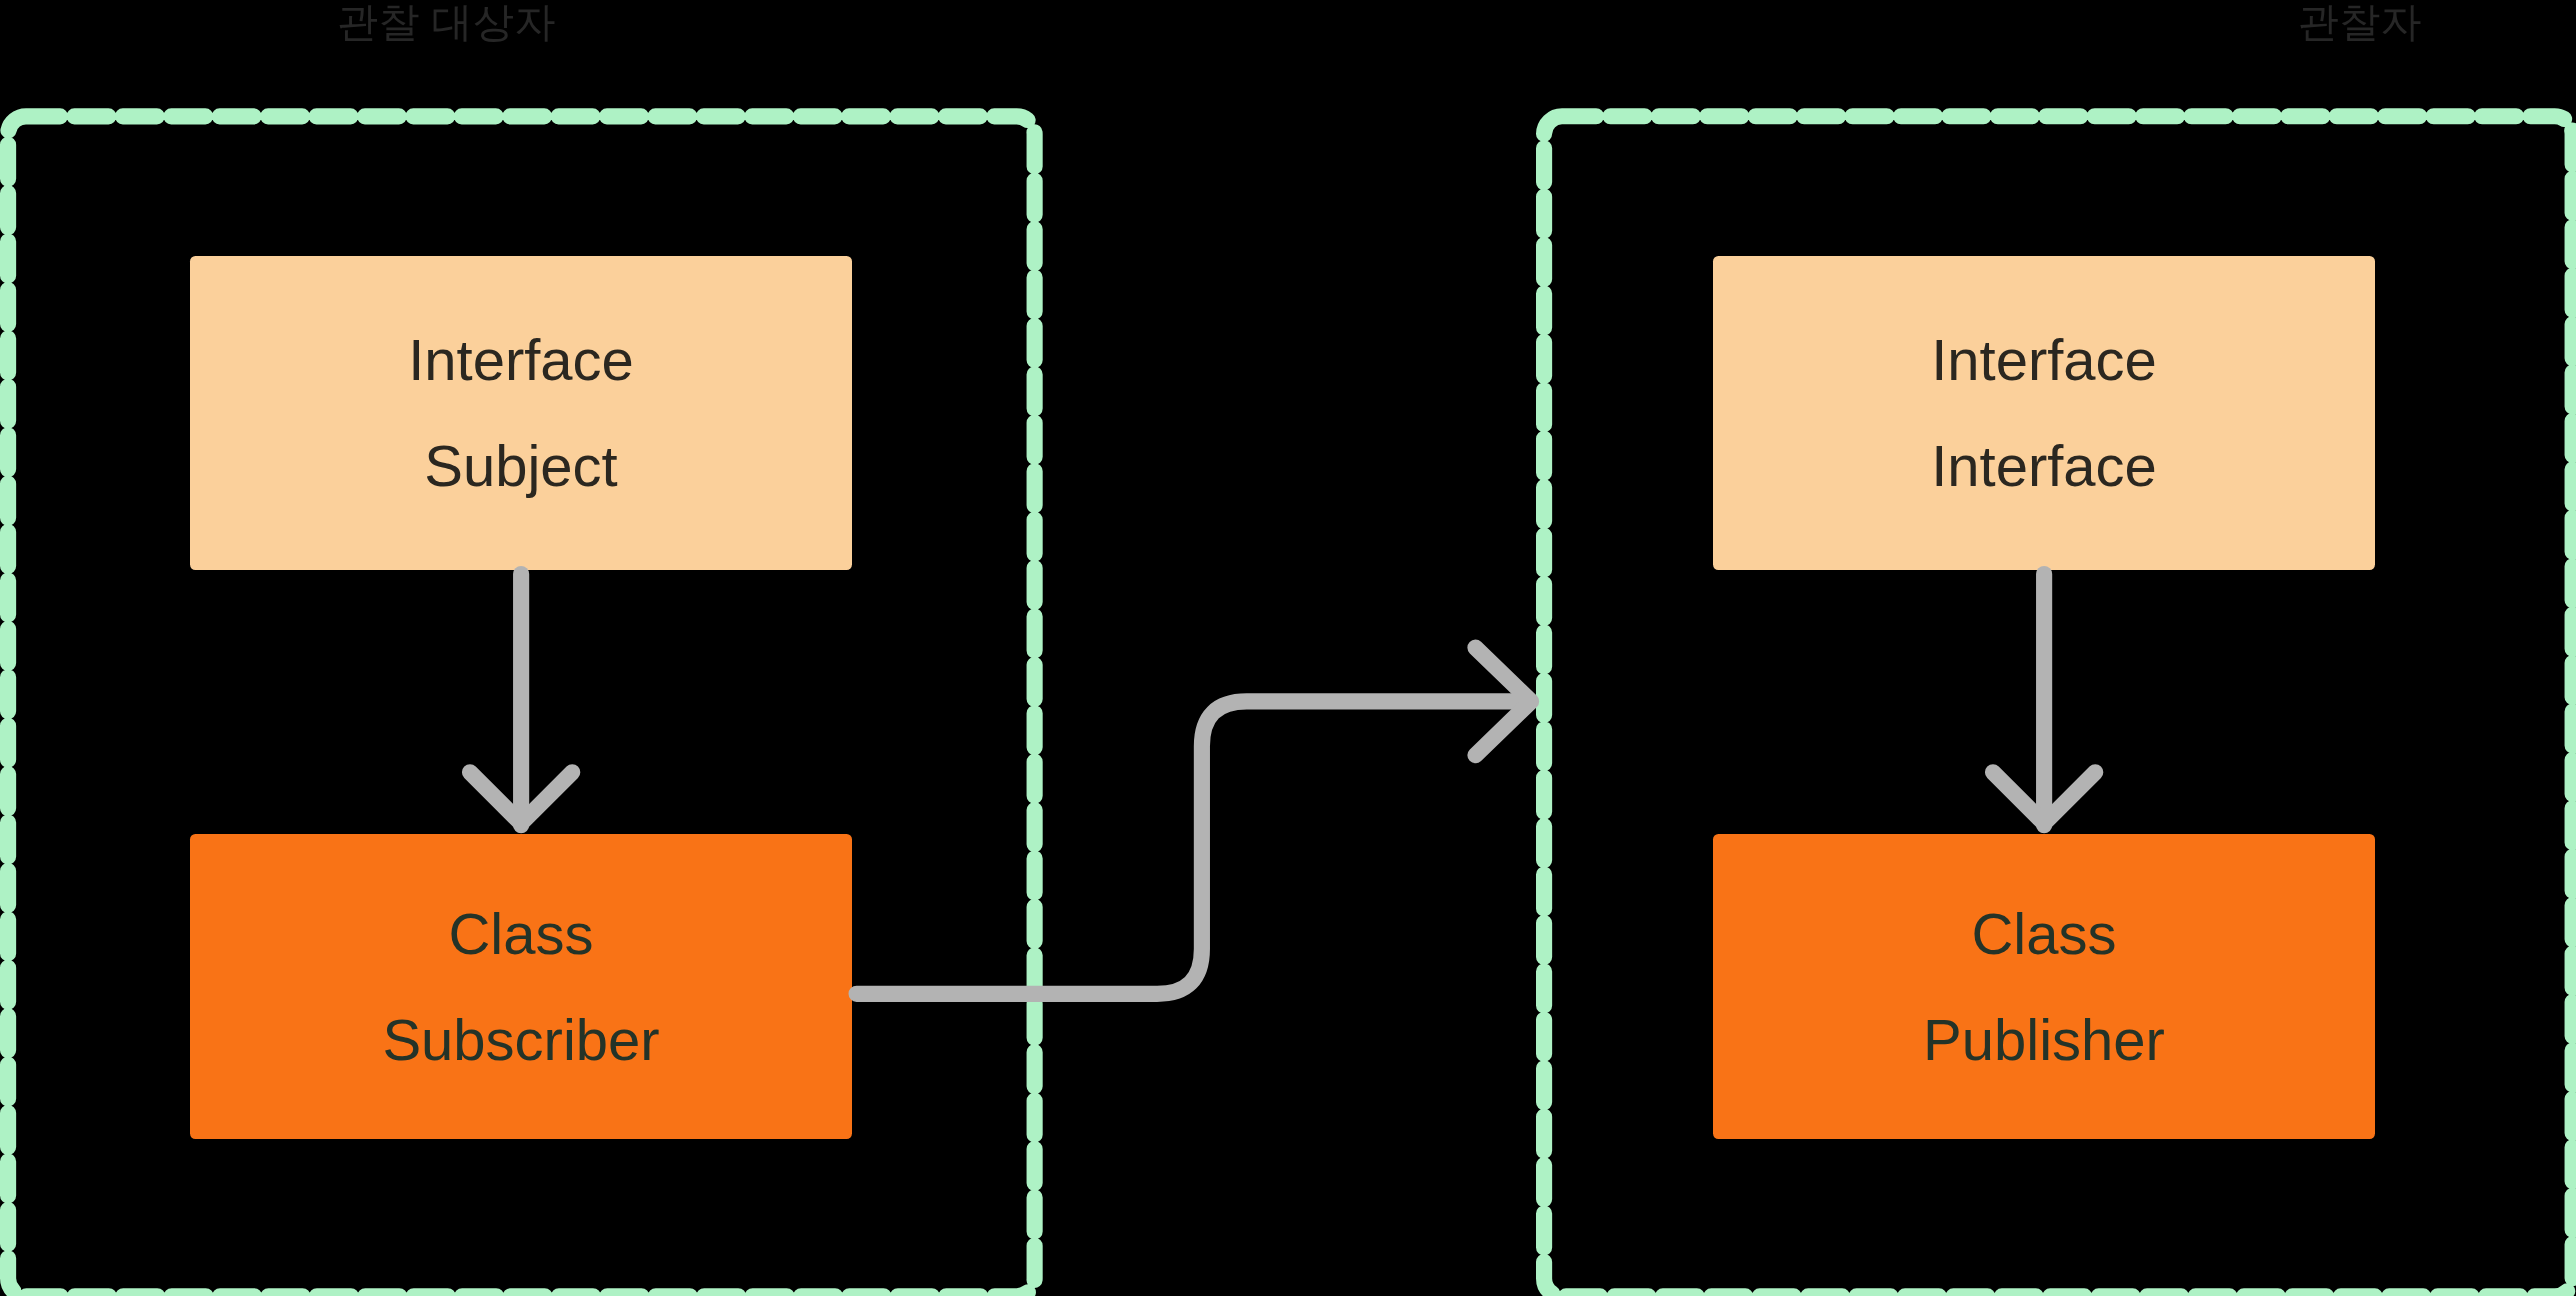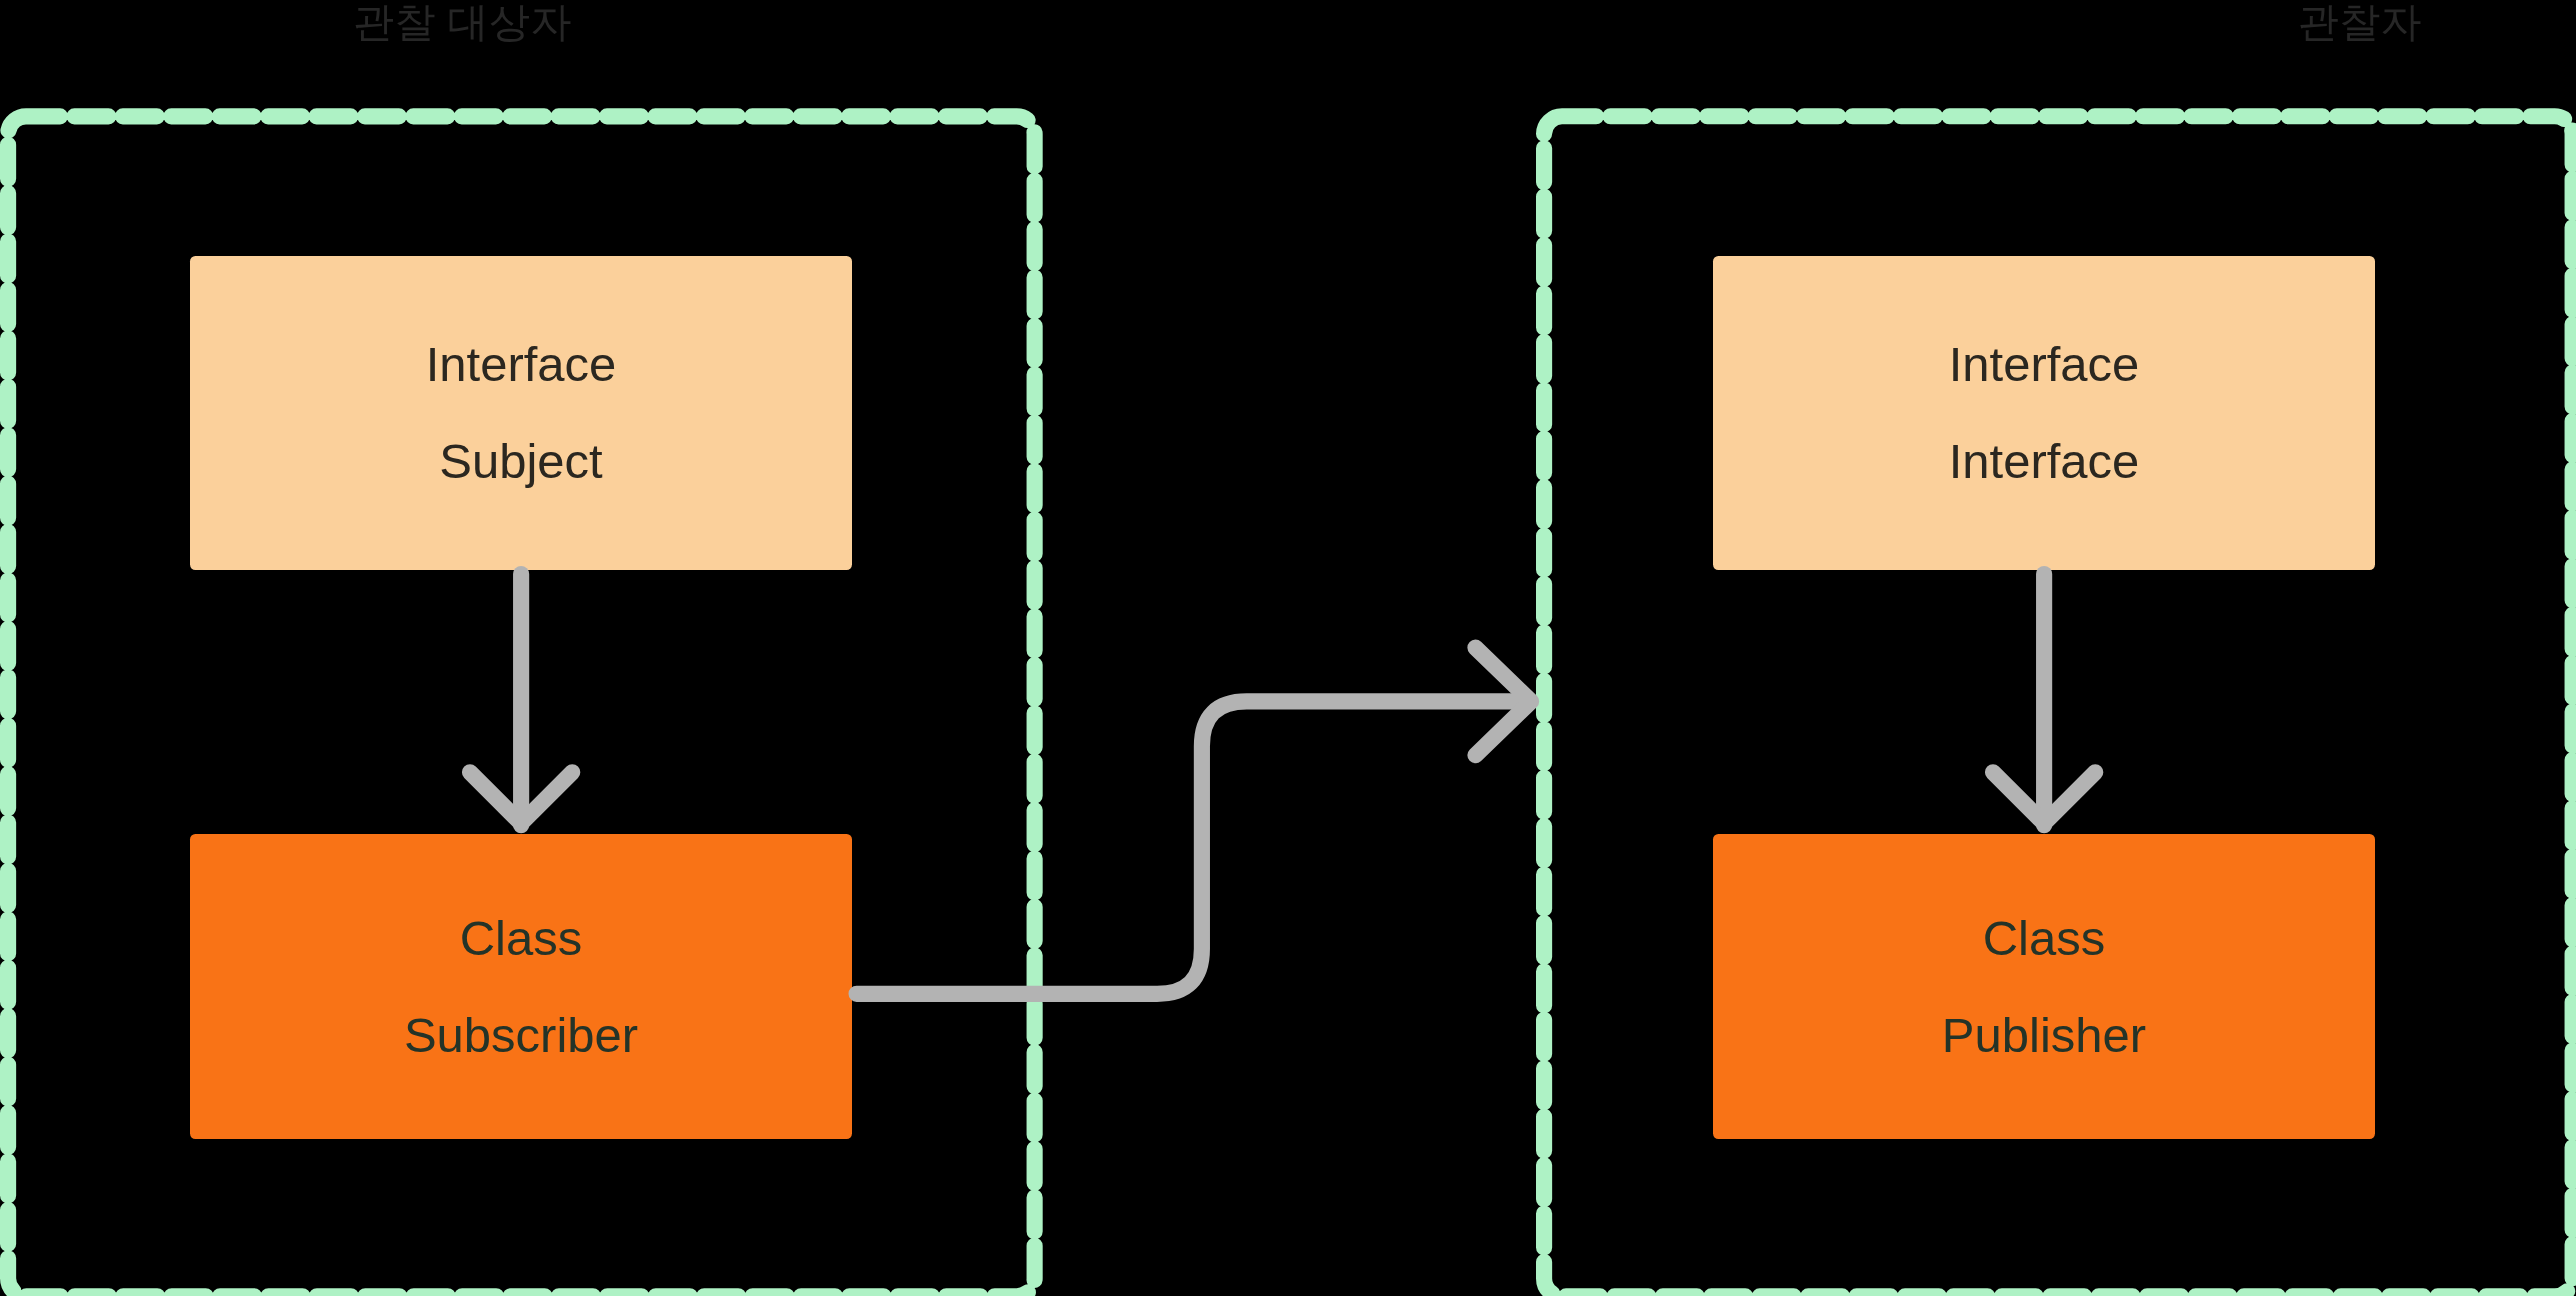--- a/index.html
+++ b/index.html
@@ -21,21 +21,21 @@
   
   .group-title {
     position: absolute;
     color: #262626;
     font-size: 41px;
     font-weight: 400;
     letter-spacing: 0.4px;
     white-space: nowrap;
     line-height: 1;
   }
-  #title-left  { left: 353px;  top: 1.8px; }
+  #title-left  { left: 337px;  top: 1.8px; }
   #title-right { left: 2422px; top: 2px; transform: translateX(-100%); }
 
   
   .group-box {
     position: absolute;
     border-radius: 16px;
     background: transparent;
   }
   .group-box svg { display: block; overflow: visible; }
 
@@ -46,21 +46,21 @@
   .node {
     position: absolute;
     border-radius: 5.4px;
     display: flex;
     flex-direction: column;
     align-items: center;
     justify-content: center;
     box-sizing: border-box;
   }
   .node .line {
-    font-size: 49px;
+    font-size: 58px;
     line-height: 1.0;
     color: #2b2720;
     white-space: nowrap;
     text-align: left;
   }
   .node .line.l1 { margin-bottom: 48px; }
 
   .node.iface { background: #FBD09B; }
   .node.klass { background: #f97316; }
   .node.klass .line { color: #243328; }

